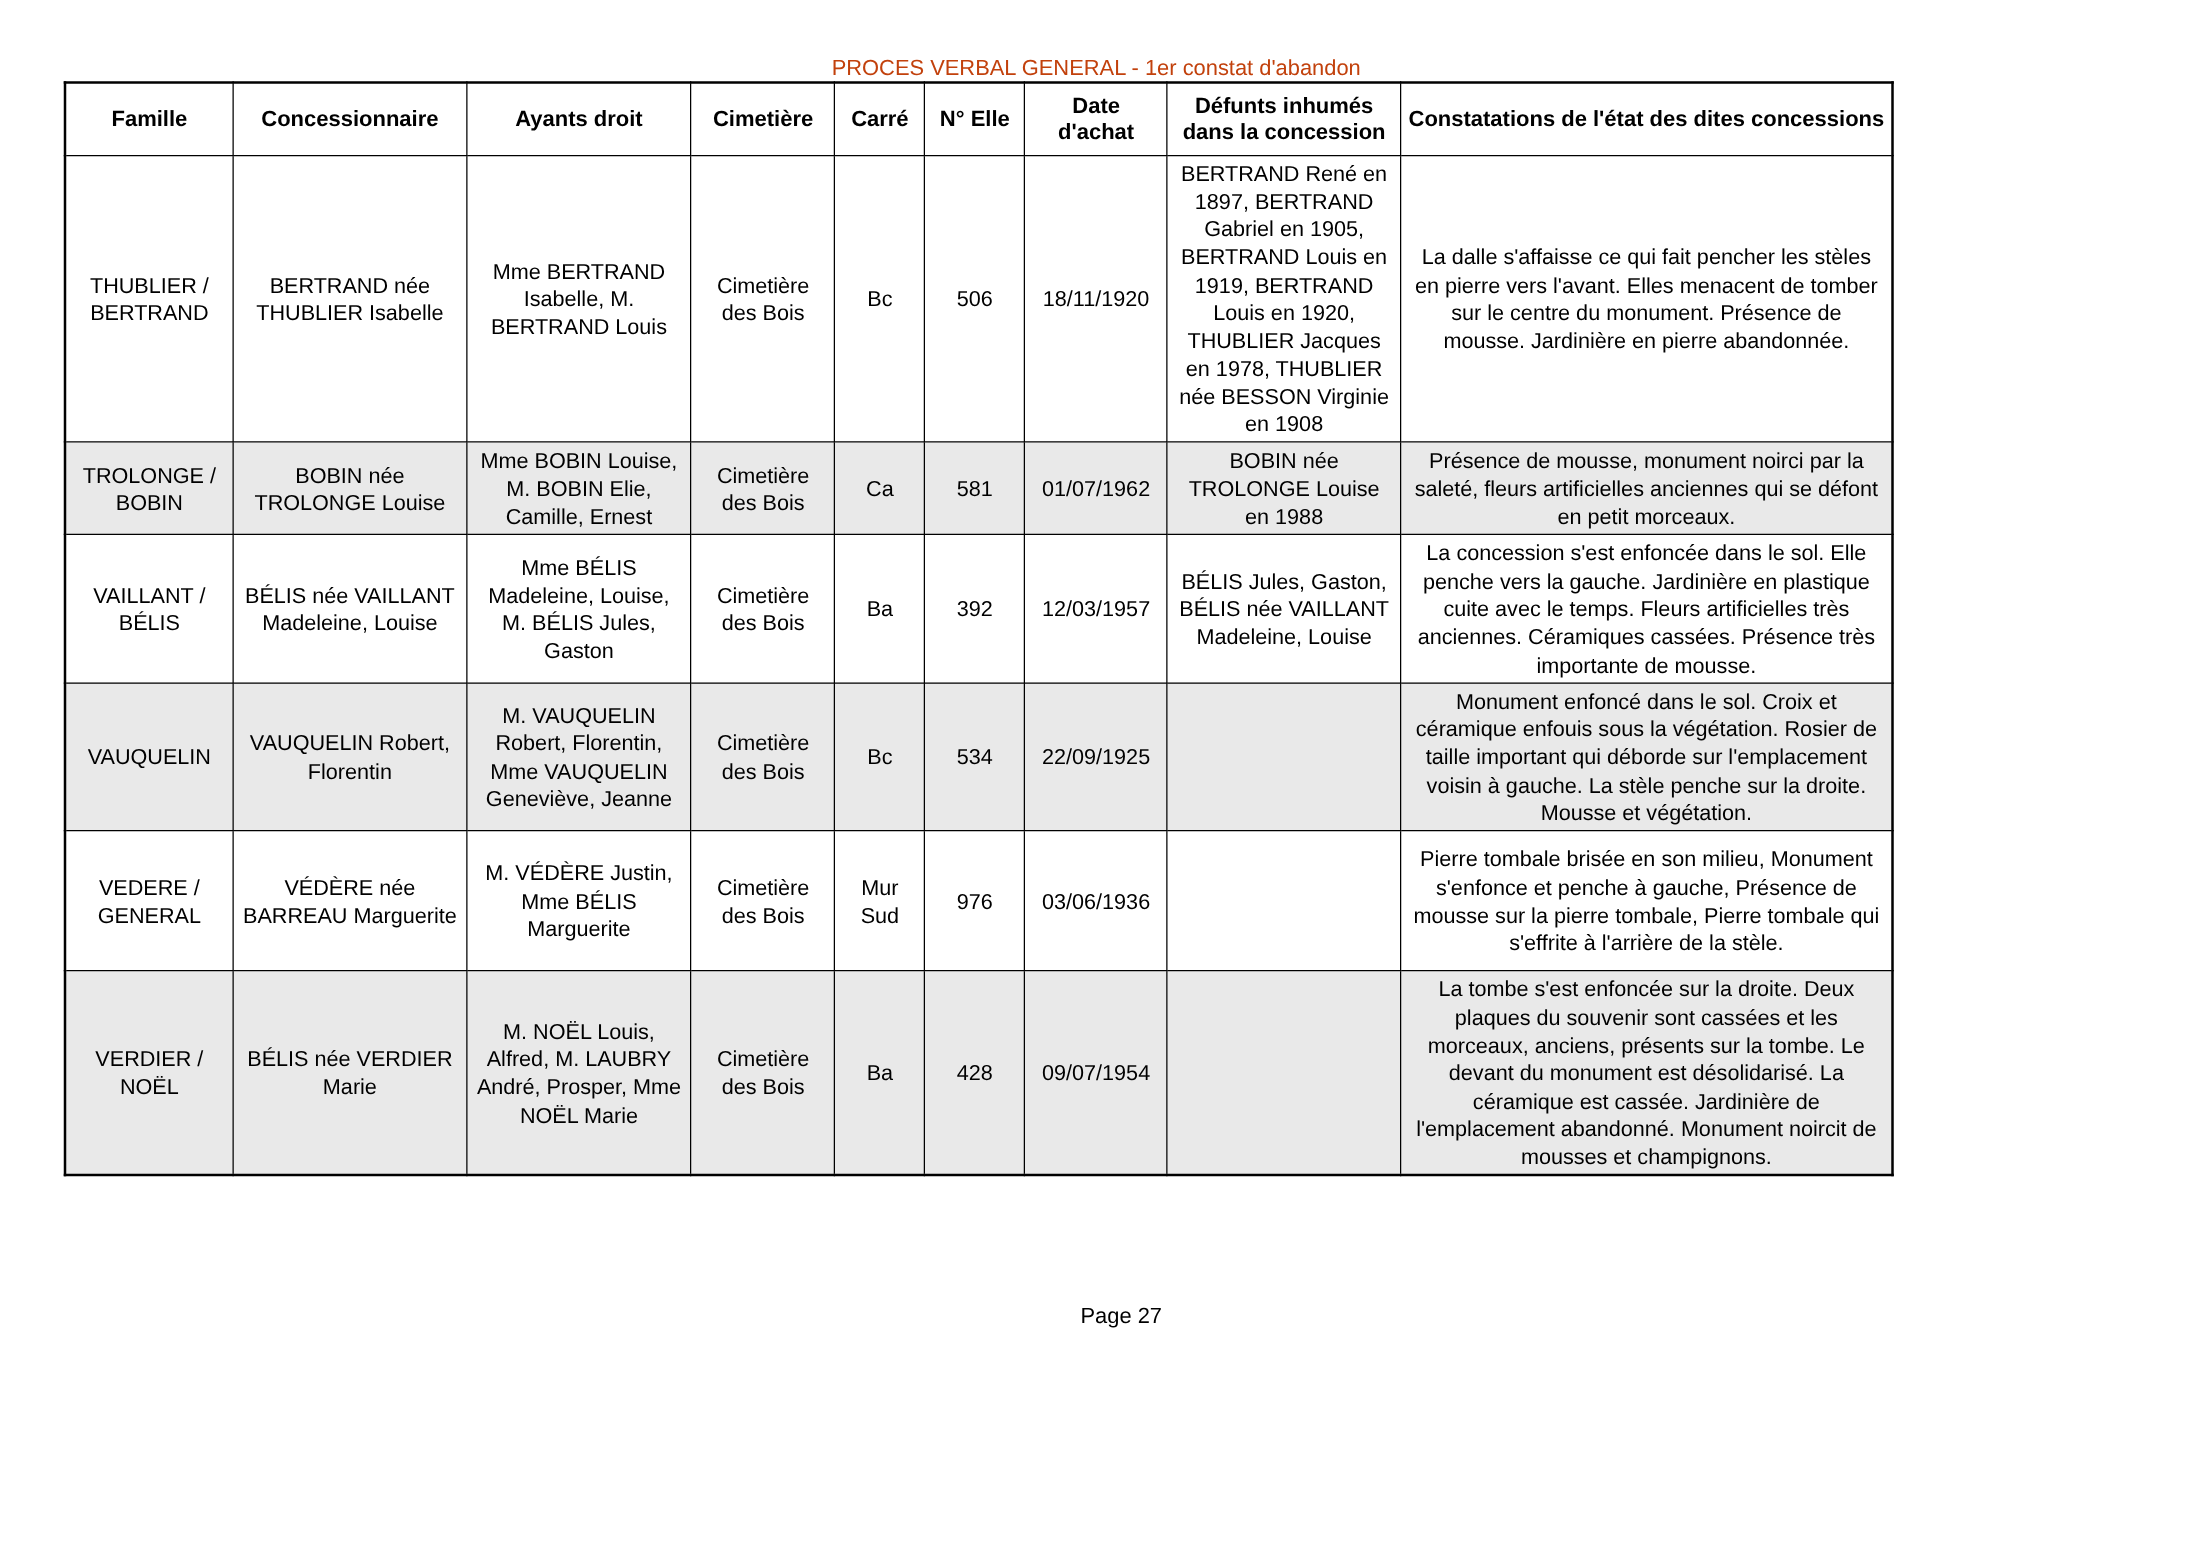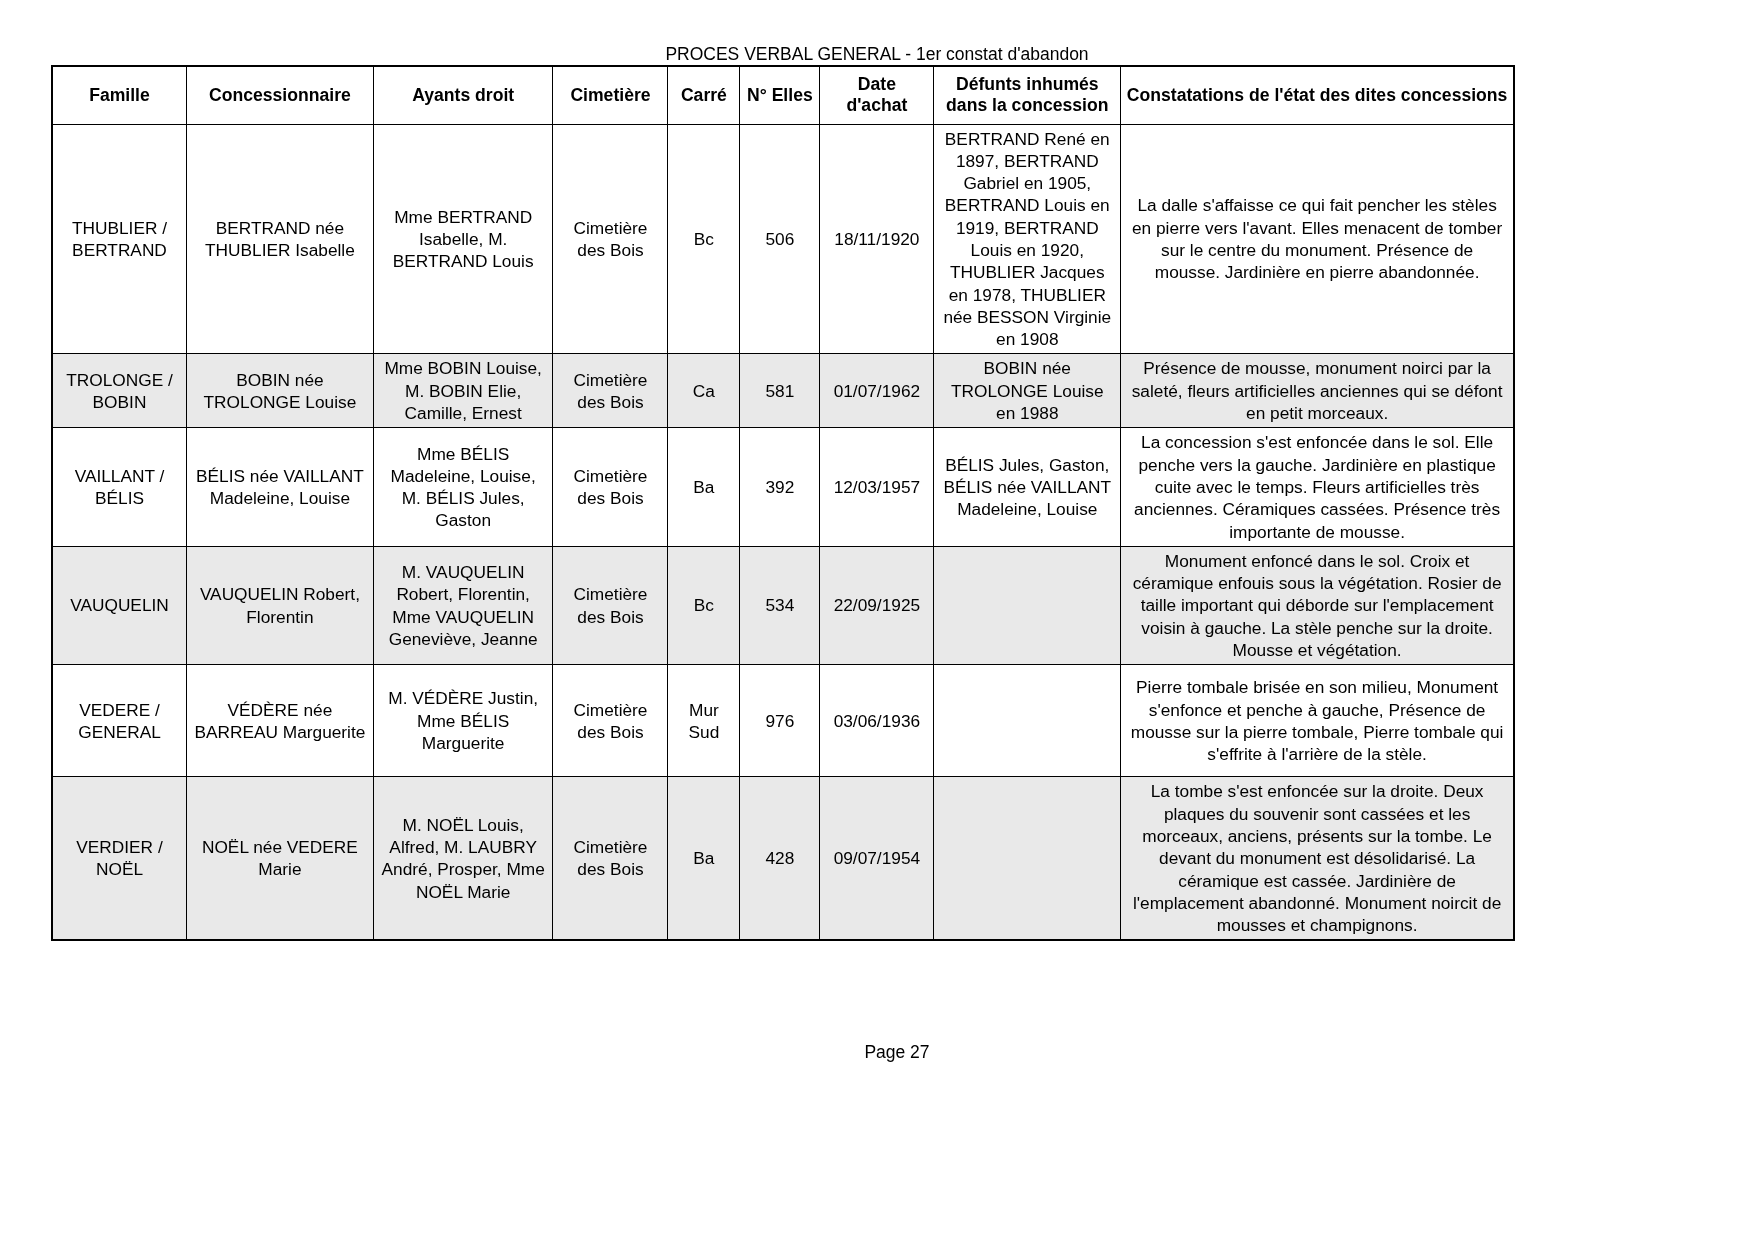--- a/index.html
+++ b/index.html
@@ -22,21 +22,21 @@
     box-sizing: border-box;
   }
   .doc-header {
     position: absolute;
     top: 44px;
     left: 0;
     width: 1754px;
     text-align: center;
     font-size: 17.5px;
     line-height: 20px;
-    color: #000000;
+    color: #c2410c;
     white-space: nowrap;
   }
   .table-wrap {
     position: absolute;
     top: 65px;
     left: 51px;
     width: 1464px;
   }
   table.pv {
     border-collapse: collapse;
@@ -109,21 +109,21 @@
         <col class="c-defunts">
         <col class="c-constat">
       </colgroup>
       <thead>
         <tr>
           <th>Famille</th>
           <th>Concessionnaire</th>
           <th>Ayants droit</th>
           <th>Cimetière</th>
           <th>Carré</th>
-          <th>N° Elles</th>
+          <th>N° Elle</th>
           <th>Date d'achat</th>
           <th>
             <span>Défunts inhumés</span><br>
             <span>dans la concession</span>
           </th>
           <th>Constatations de l'état des dites concessions</th>
         </tr>
       </thead>
       <tbody>
         <tr class="plain" style="height:212px">
@@ -176,21 +176,21 @@
           <td>M. VÉDÈRE Justin, Mme BÉLIS Marguerite</td>
           <td>Cimetière des Bois</td>
           <td>Mur Sud</td>
           <td>976</td>
           <td>03/06/1936</td>
           <td class="cell-defunts"></td>
           <td class="cell-constat">Pierre tombale brisée en son milieu, Monument s'enfonce et penche à gauche, Présence de mousse sur la pierre tombale, Pierre tombale qui s'effrite à l'arrière de la stèle.</td>
         </tr>
         <tr class="shade" style="height:152px">
           <td>VERDIER / NOËL</td>
-          <td>NOËL née VEDERE Marie</td>
+          <td>BÉLIS née VERDIER Marie</td>
           <td>M. NOËL Louis, Alfred, M. LAUBRY André, Prosper, Mme NOËL Marie</td>
           <td>Cimetière des Bois</td>
           <td>Ba</td>
           <td>428</td>
           <td>09/07/1954</td>
           <td class="cell-defunts"></td>
           <td class="cell-constat">La tombe s'est enfoncée sur la droite. Deux plaques du souvenir sont cassées et les morceaux, anciens, présents sur la tombe. Le devant du monument est désolidarisé. La céramique est cassée. Jardinière de l'emplacement abandonné. Monument noircit de mousses et champignons.</td>
         </tr>
       </tbody>
     </table>

